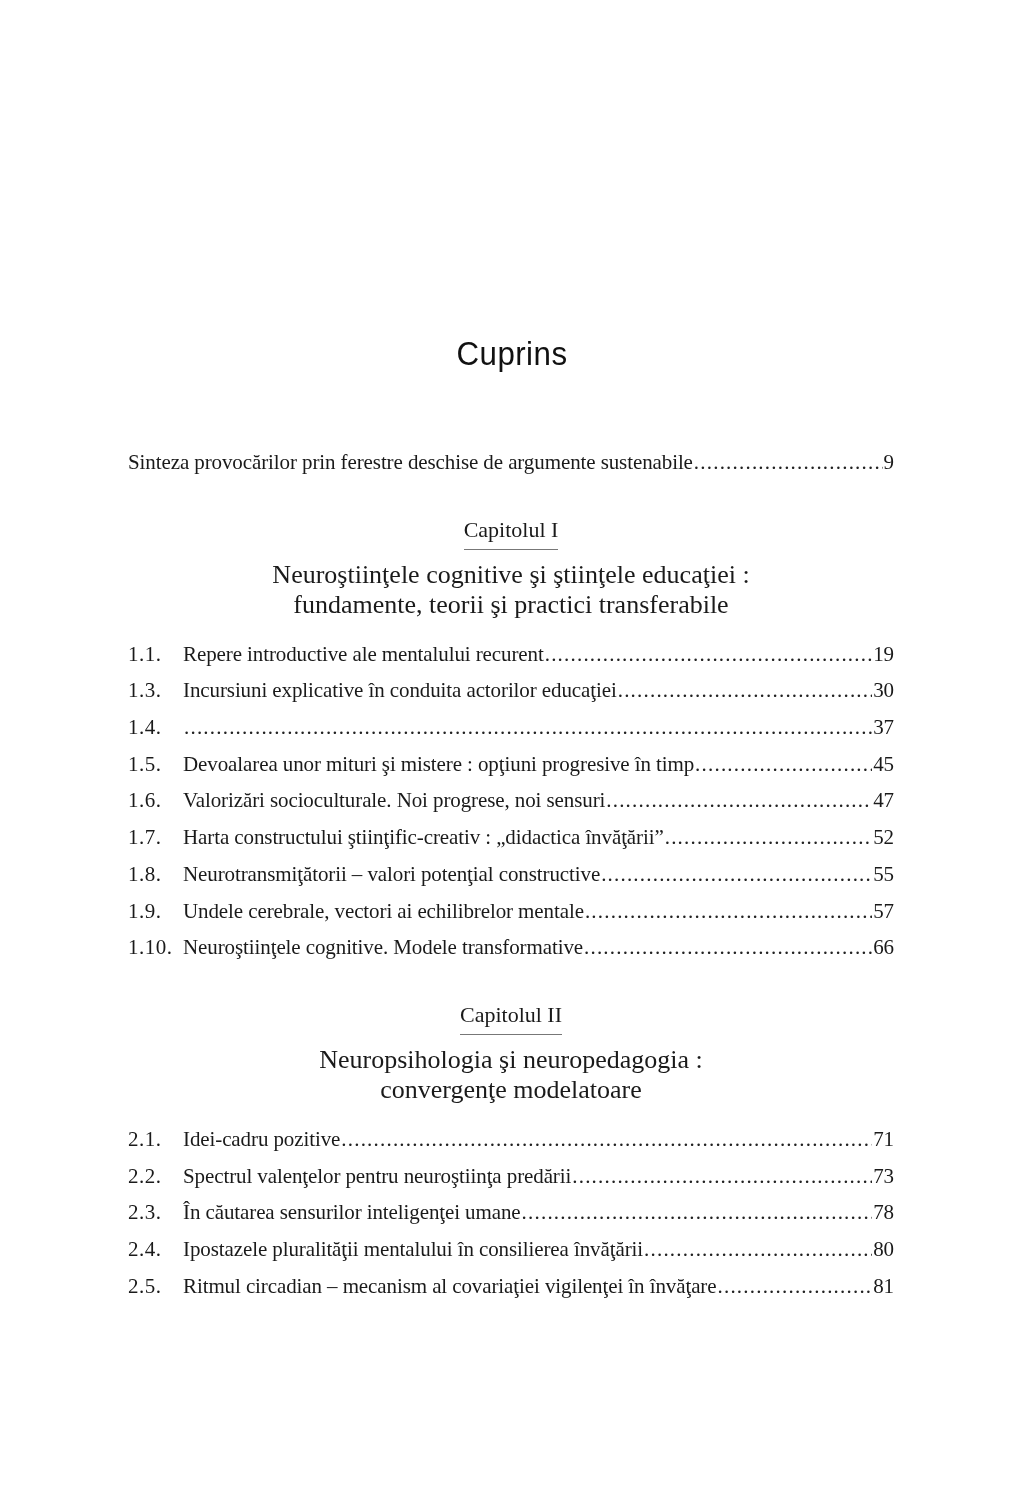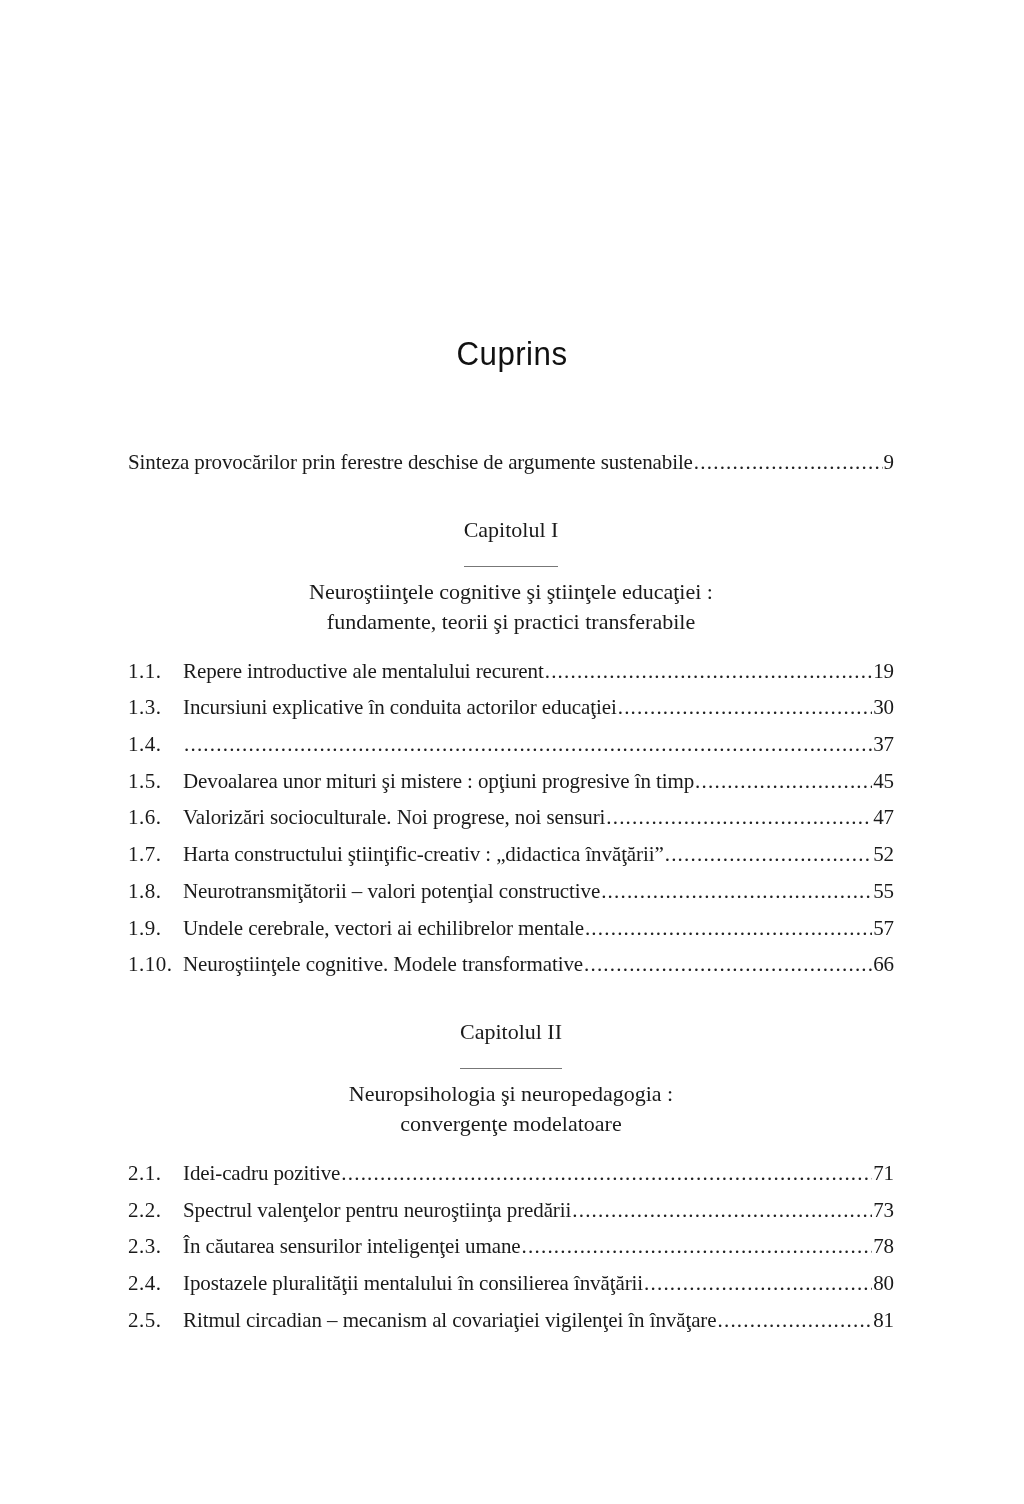--- a/index.html
+++ b/index.html
@@ -66,27 +66,27 @@
       text-align: right;
     }
     .chapter {
       text-align: center;
       margin-top: 34px;
       margin-bottom: 16px;
     }
     .chapter-label {
       display: inline-block;
       font-size: 22px;
-      padding: 0 0 21px 0;
+      padding: 0 0 4px 0;
       border-bottom: 1px solid #777;
       line-height: 30px;
       text-align: center;
     }
     .chapter-title {
-      font-size: 22px;
+      font-size: 26px;
       line-height: 30px;
       margin-top: 10px;
     }
     .section-list {
       margin-top: 8px;
     }
   </style>
 </head>
 <body>
 

